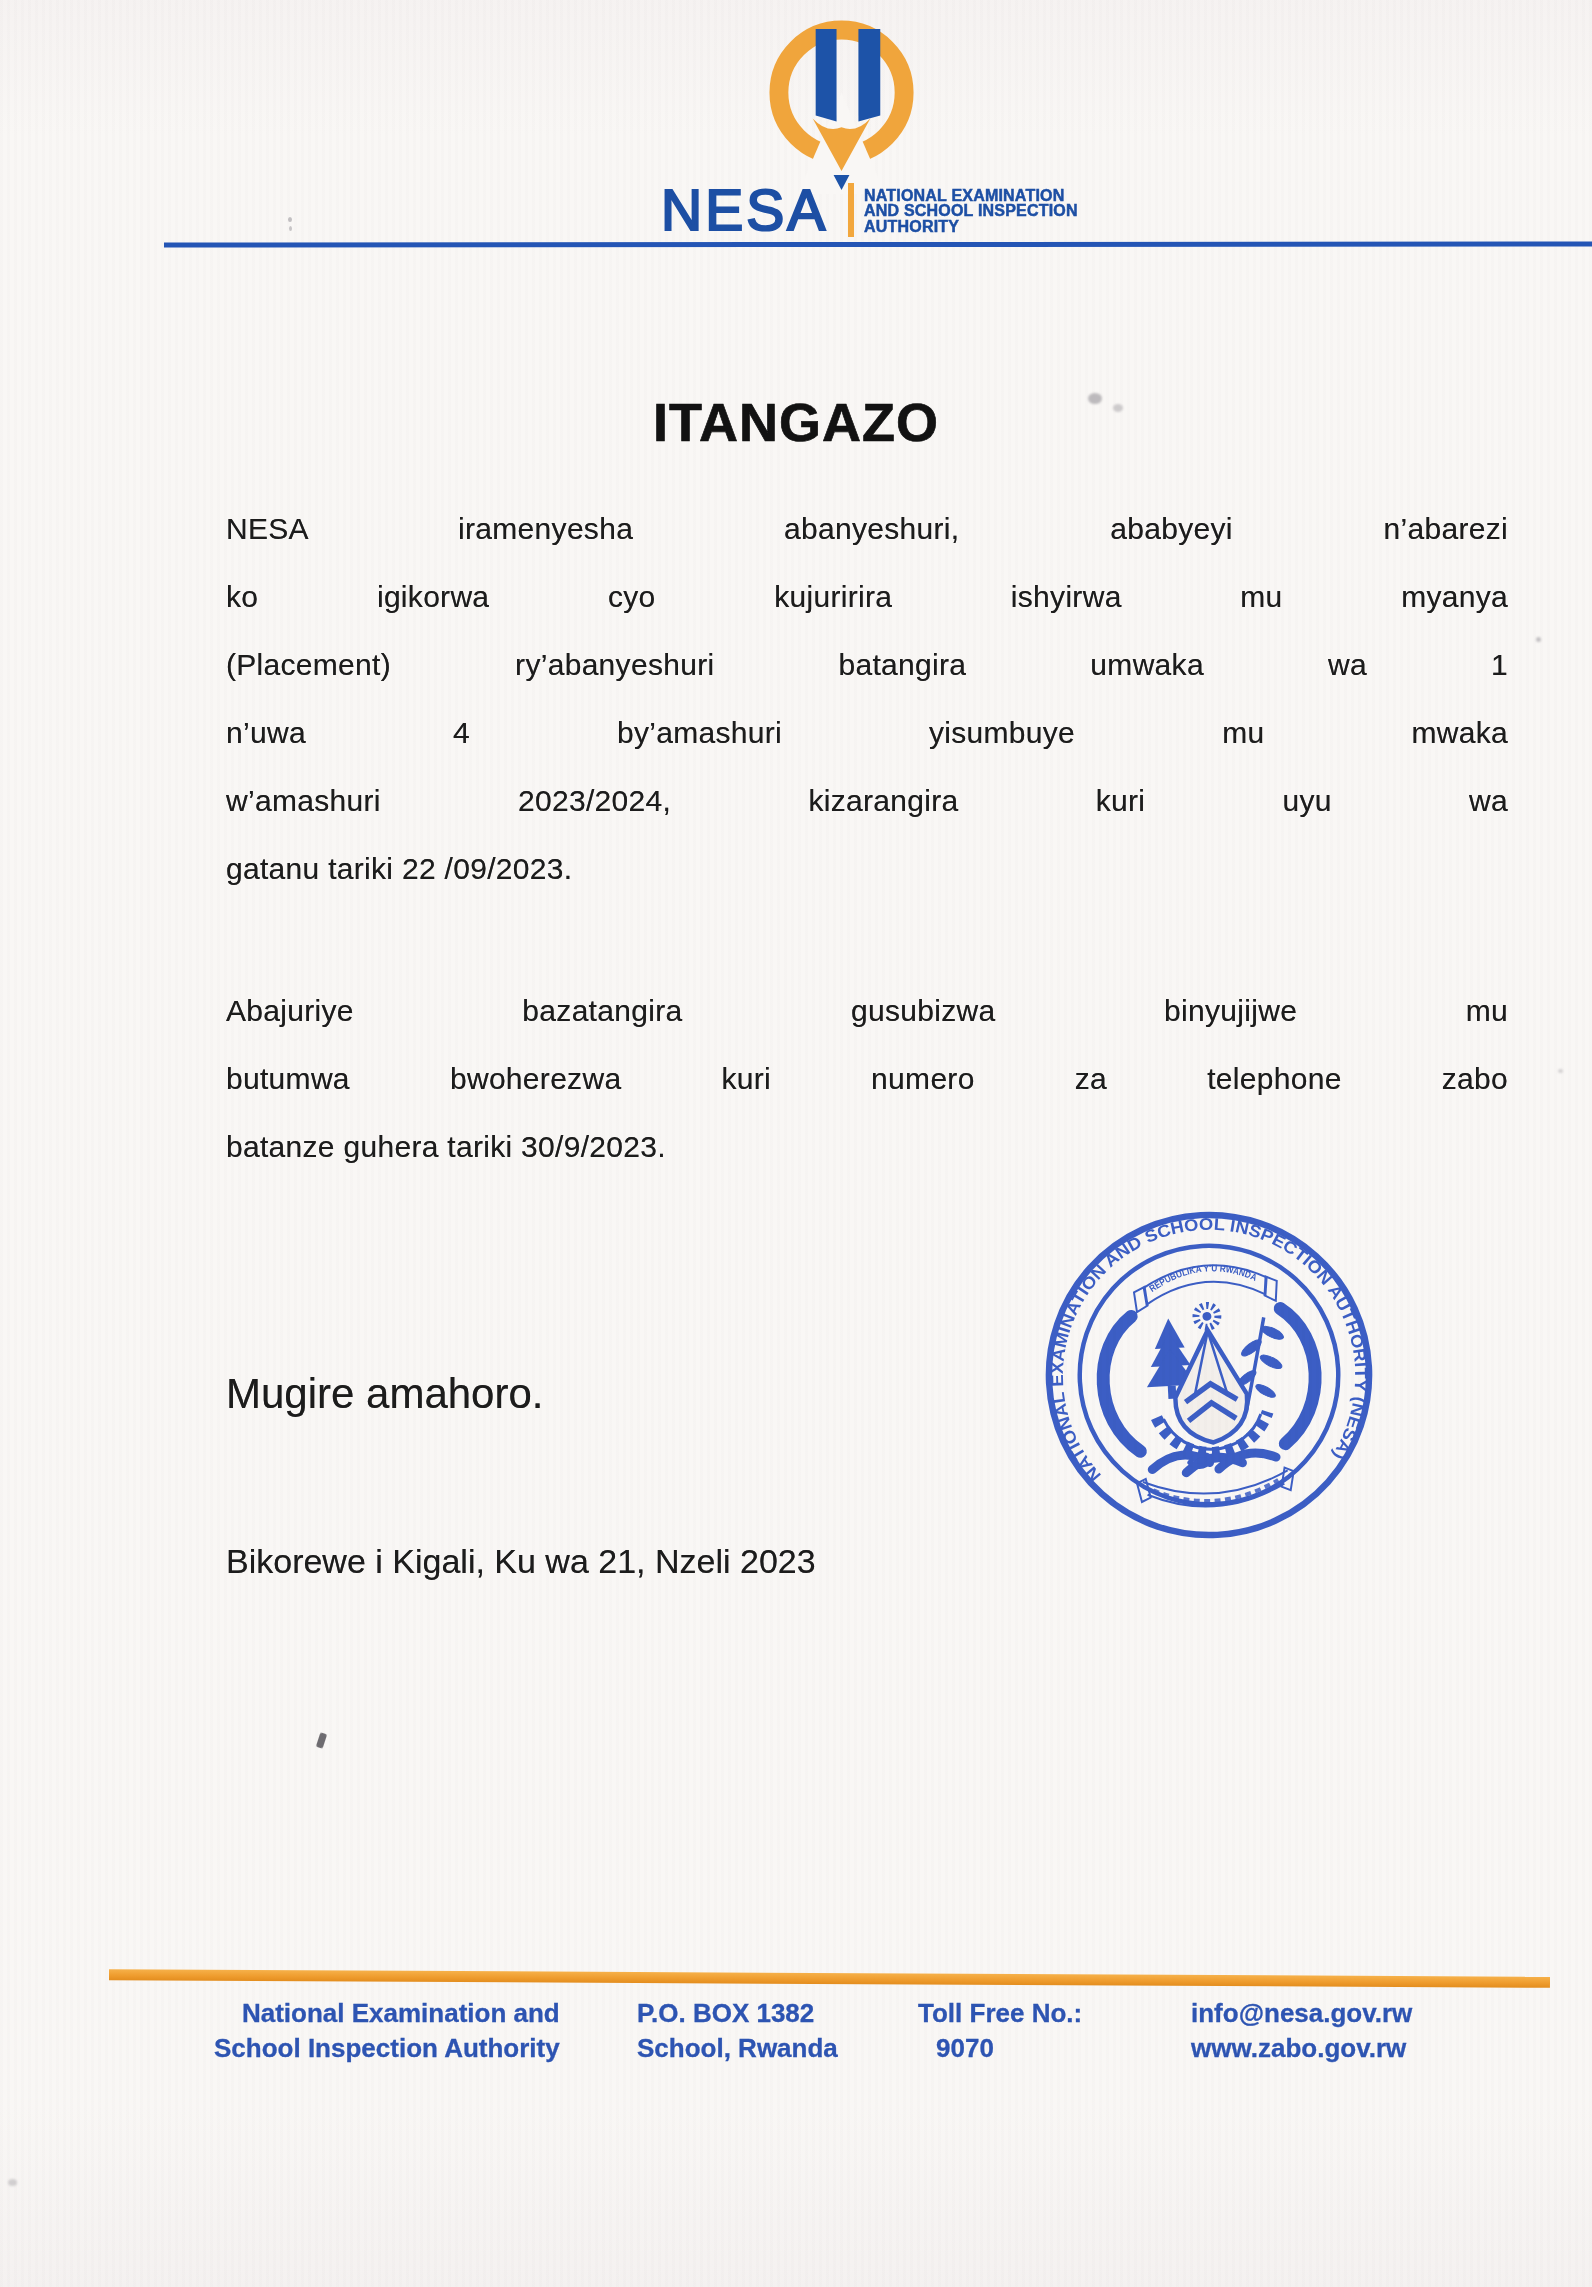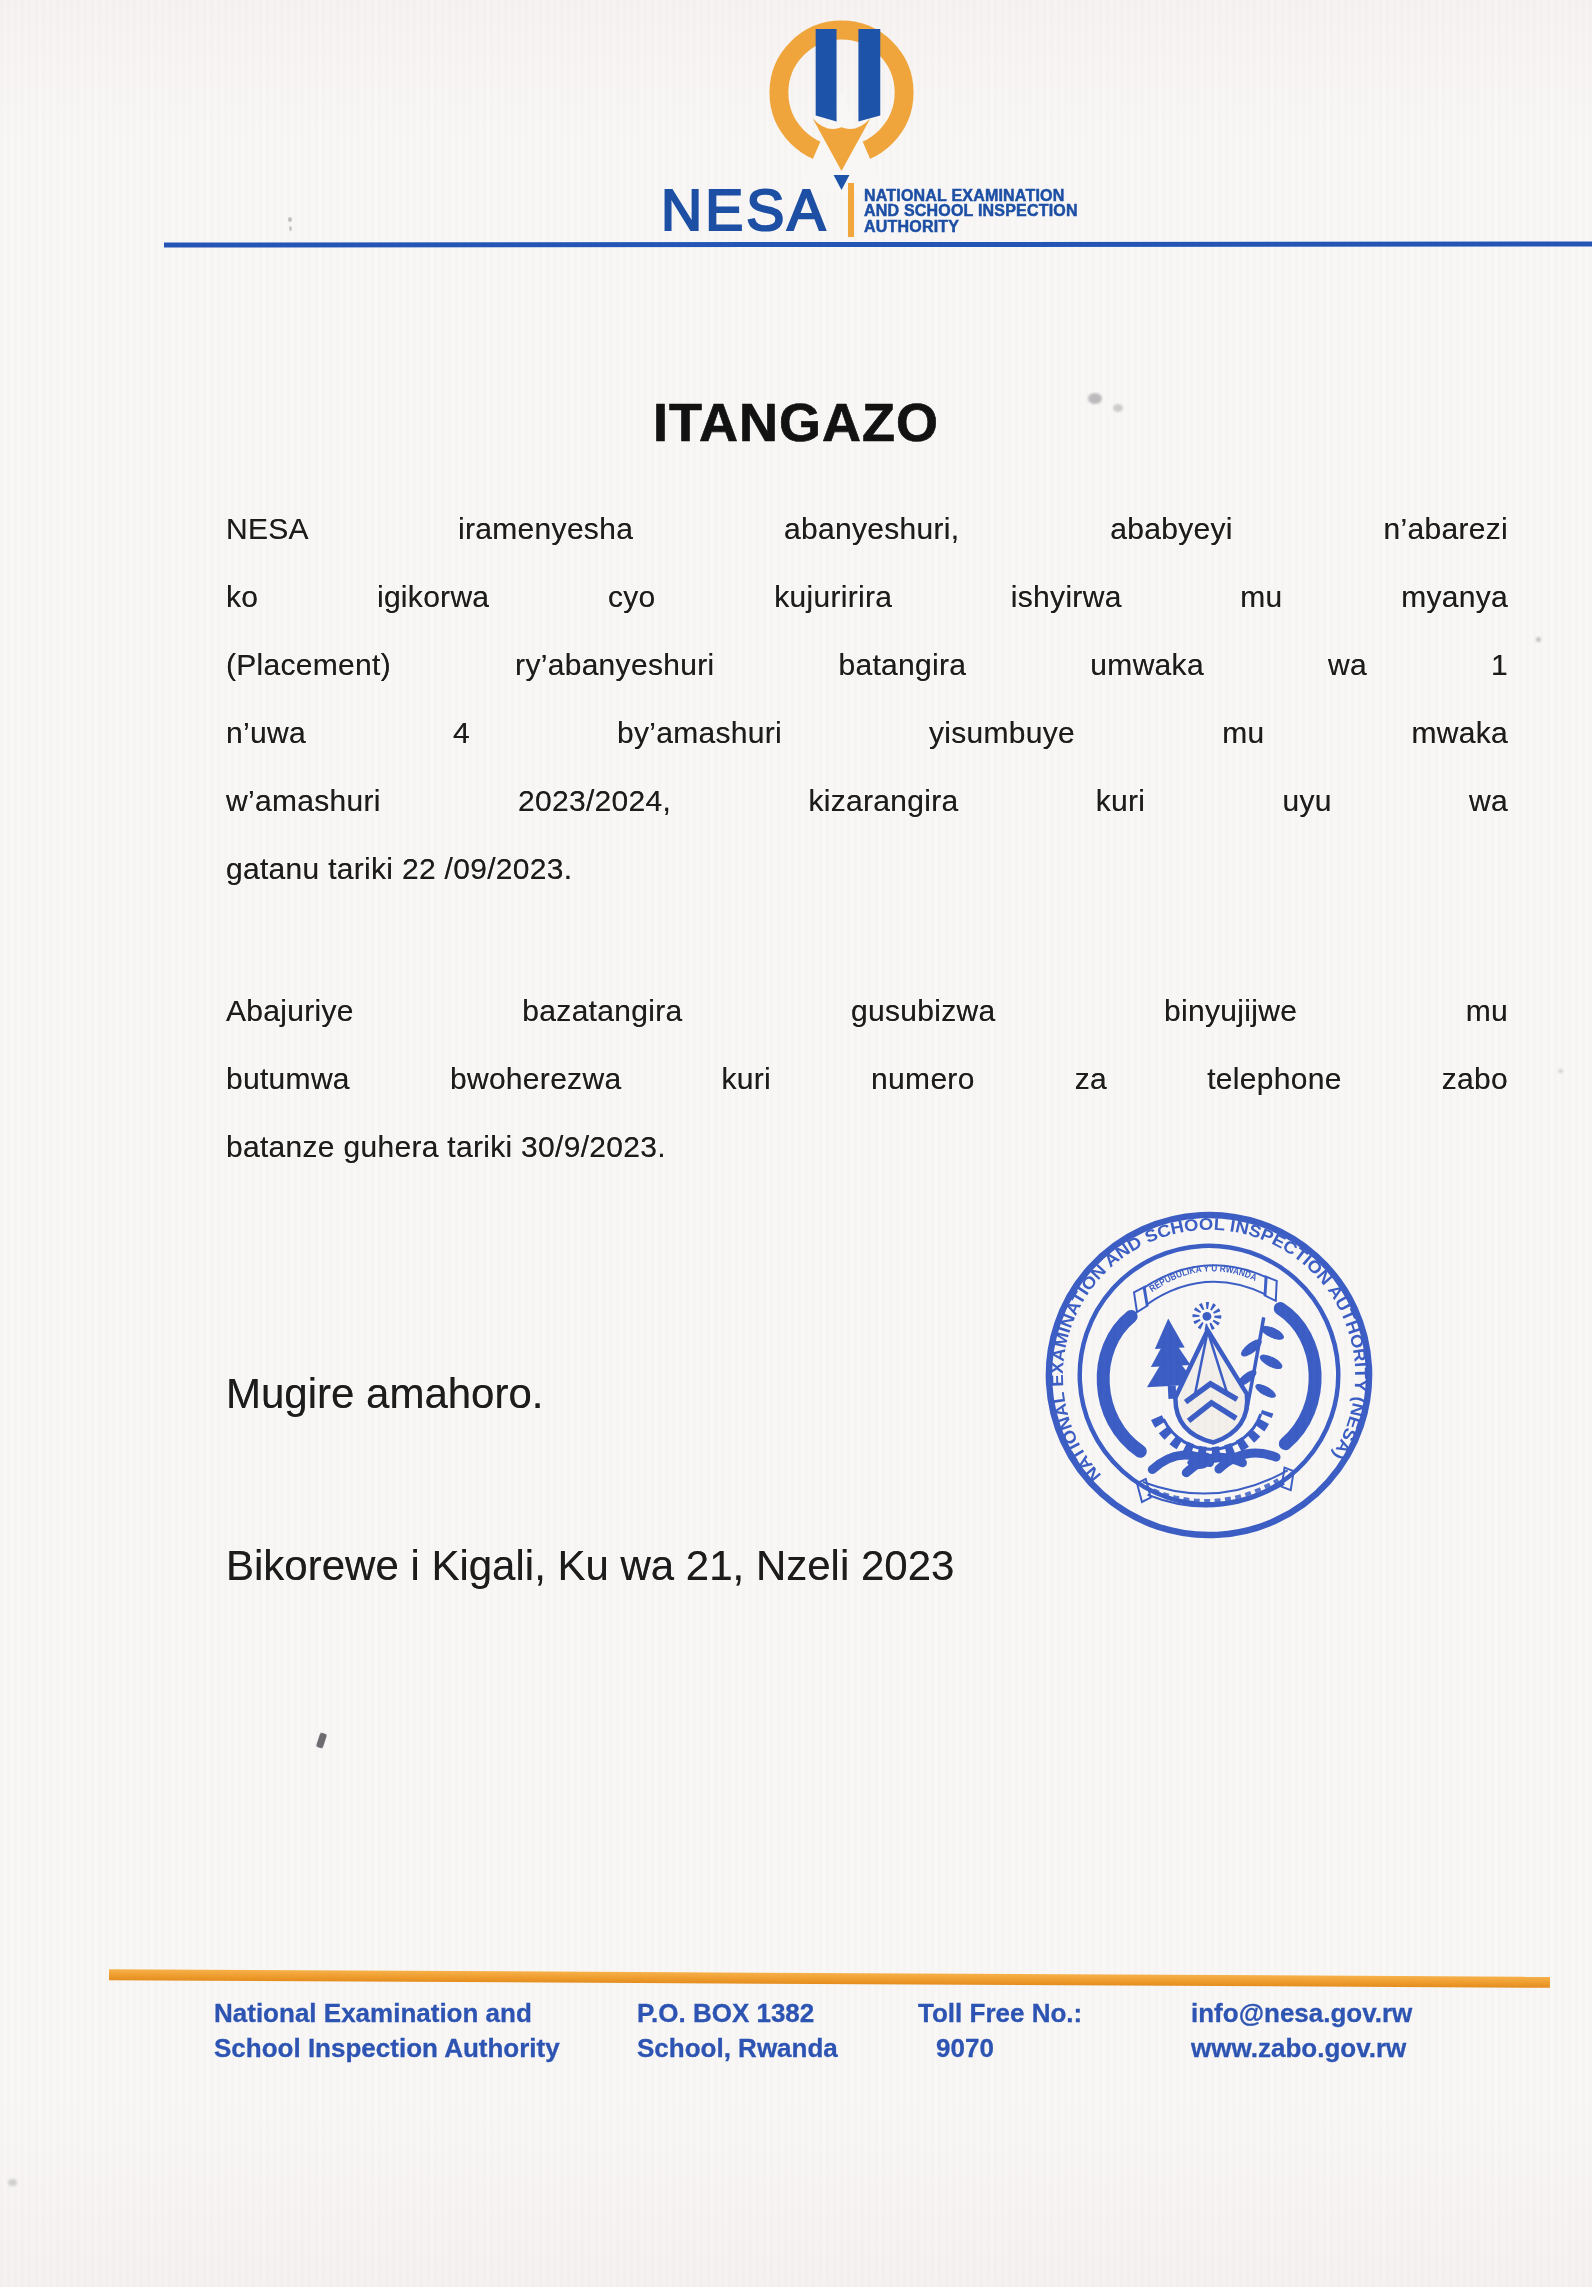--- a/index.html
+++ b/index.html
@@ -35,33 +35,33 @@
     font-size:54px;font-weight:700;color:#121212;
     -webkit-text-stroke:0.7px #121212;letter-spacing:1px;
   }
   .para{left:226px;width:1282px;font-size:30px;line-height:68px;color:#1c1c1c;
         text-shadow:0 0 0.6px rgba(25,25,25,0.65);letter-spacing:0.3px;}
   .para .ln{white-space:nowrap;}
   .para .ln.j{white-space:normal;text-align:justify;text-align-last:justify;}
   #para1{top:495px;}
   #para2{top:977px;}
   .closing{left:226px;top:1370px;font-size:42px;color:#1c1c1c;text-shadow:0 0 0.6px rgba(25,25,25,0.65);}
-  .dateline{left:226px;top:1542px;font-size:42px;color:#1c1c1c;text-shadow:0 0 0.6px rgba(25,25,25,0.65);text-align:center;}
+  .dateline{left:226px;top:1542px;font-size:34px;color:#1c1c1c;text-shadow:0 0 0.6px rgba(25,25,25,0.65);text-align:center;}
 
   
   .stamp{left:1035px;top:1201px;width:348px;height:348px;opacity:0.93;
          transform:rotate(-3deg);mix-blend-mode:multiply;}
 
   
   .footer-rule{left:109px;top:1973px;width:1441px;height:11px;
     background:linear-gradient(180deg,#f6b14a 0%,#ef9d2f 55%,#e38d1e 100%);
     transform:rotate(0.3deg);}
   .fcol{top:1996px;font-size:26px;font-weight:700;line-height:35px;color:#2d54b2;
         -webkit-text-stroke:0.3px #2d54b2;}
-  #fcol1{left:214px;}
+  #fcol1{left:214px;text-align:right;}
   #fcol2{left:637px;}
   #fcol3{left:918px;}
   #fcol3 .num{margin-left:18px;}
   #fcol4{left:1191px;}
 
   
   .speck{border-radius:50%;background:#8d8a90;filter:blur(1px);}
   .sp1{left:1088px;top:393px;width:14px;height:11px;opacity:.55;}
   .sp2{left:1113px;top:404px;width:10px;height:8px;opacity:.4;}
   .sp3{left:288px;top:217px;width:4px;height:5px;opacity:.5;filter:blur(0.4px);}

